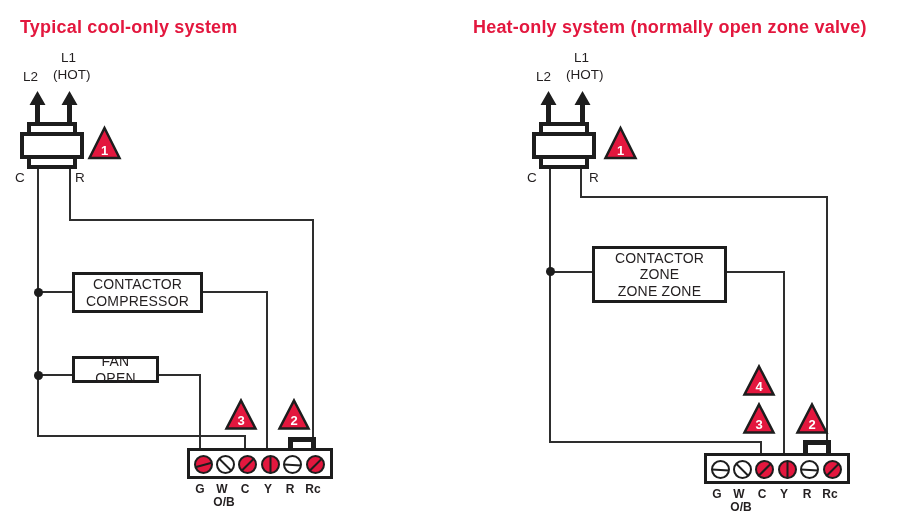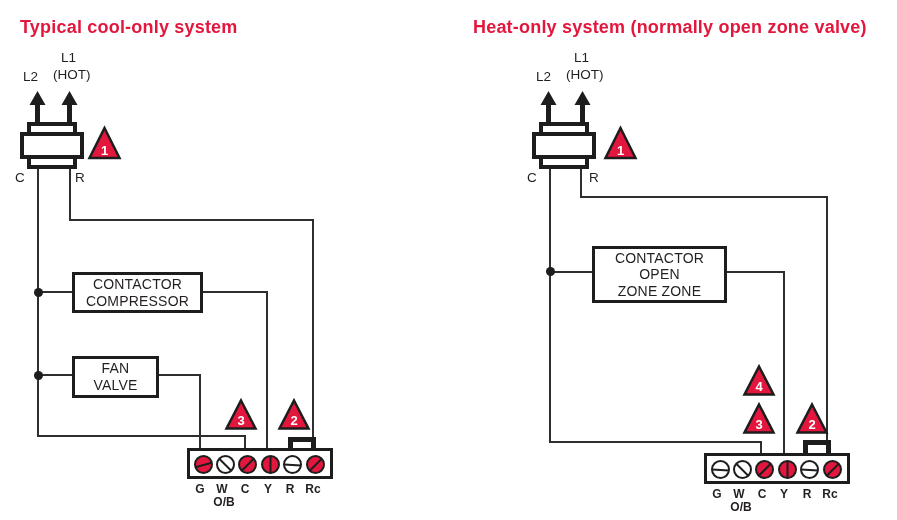--- a/index.html
+++ b/index.html
@@ -71,23 +71,23 @@
     <div class="wire hw" style="left:37px;top:374px;width:36px"></div>
     <div class="wire hw" style="left:157px;top:374px;width:44px"></div>
     <div class="wire vw" style="left:199px;top:374px;height:75px"></div>
     <div class="dot" style="left:34px;top:288px"></div>
     <div class="dot" style="left:34px;top:371px"></div>
 
     <div class="cbox" style="left:72px;top:272px;width:131px;height:41px">
       <span>CONTACTOR</span>
       <span>COMPRESSOR</span>
     </div>
-    <div class="cbox" style="left:72px;top:356px;width:87px;height:42px">
+    <div class="cbox" style="left:72px;top:356px;width:87px;height:27px">
       <span>FAN</span>
-      <span>VALVE</span>
+      <span>OPEN</span>
     </div>
 
     <svg class="callout" style="left:224px;top:398px" width="34" height="33" viewBox="0 0 34 33">
       <polygon points="17,2.5 31.5,30.5 2.5,30.5" fill="#e3173e" stroke="#1d1d1d" stroke-width="2.5"></polygon>
       <text x="17" y="27" text-anchor="middle" font-size="13" font-weight="bold" fill="#ffffff">3</text>
     </svg>
     <svg class="callout" style="left:277px;top:398px" width="34" height="33" viewBox="0 0 34 33">
       <polygon points="17,2.5 31.5,30.5 2.5,30.5" fill="#e3173e" stroke="#1d1d1d" stroke-width="2.5"></polygon>
       <text x="17" y="27" text-anchor="middle" font-size="13" font-weight="bold" fill="#ffffff">2</text>
     </svg>
@@ -154,21 +154,21 @@
     <div class="wire vw" style="left:580px;top:166px;height:32px"></div>
     <div class="wire hw" style="left:580px;top:196px;width:248px"></div>
     <div class="wire vw" style="left:826px;top:196px;height:247px"></div>
     <div class="wire hw" style="left:549px;top:271px;width:46px"></div>
     <div class="wire hw" style="left:725px;top:271px;width:60px"></div>
     <div class="wire vw" style="left:783px;top:271px;height:183px"></div>
     <div class="dot" style="left:546px;top:267px"></div>
 
     <div class="cbox" style="left:592px;top:246px;width:135px;height:57px">
       <span>CONTACTOR</span>
-      <span>OPEN</span>
+      <span>ZONE</span>
       <span>ZONE ZONE</span>
     </div>
 
     <svg class="callout" style="left:742px;top:364px" width="34" height="33" viewBox="0 0 34 33">
       <polygon points="17,2.5 31.5,30.5 2.5,30.5" fill="#e3173e" stroke="#1d1d1d" stroke-width="2.5"></polygon>
       <text x="17" y="27" text-anchor="middle" font-size="13" font-weight="bold" fill="#ffffff">4</text>
     </svg>
     <svg class="callout" style="left:742px;top:402px" width="34" height="33" viewBox="0 0 34 33">
       <polygon points="17,2.5 31.5,30.5 2.5,30.5" fill="#e3173e" stroke="#1d1d1d" stroke-width="2.5"></polygon>
       <text x="17" y="27" text-anchor="middle" font-size="13" font-weight="bold" fill="#ffffff">3</text>

